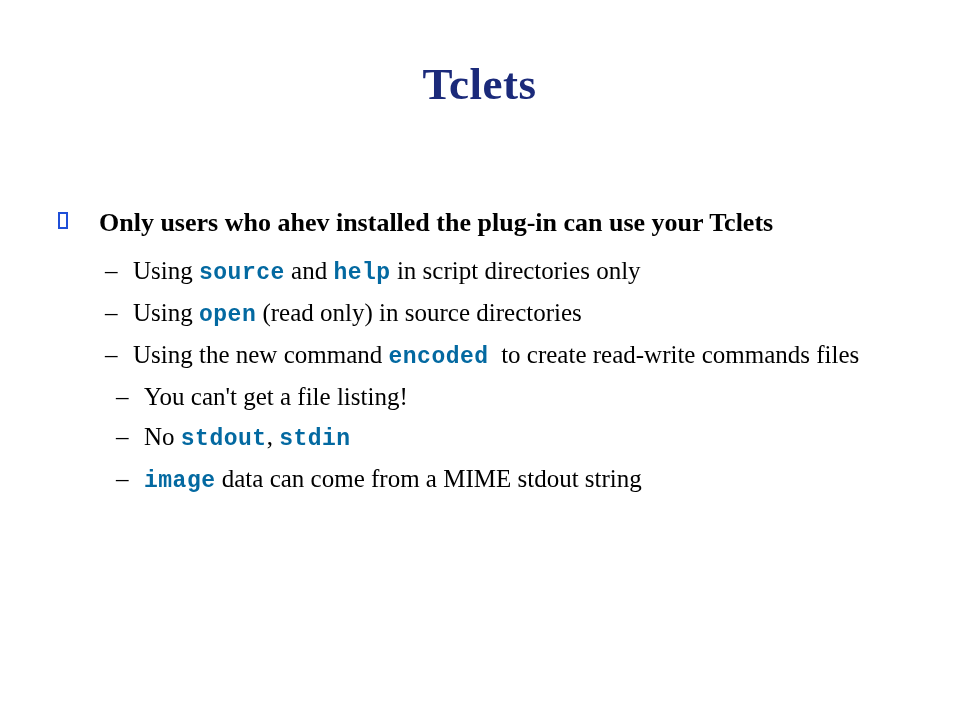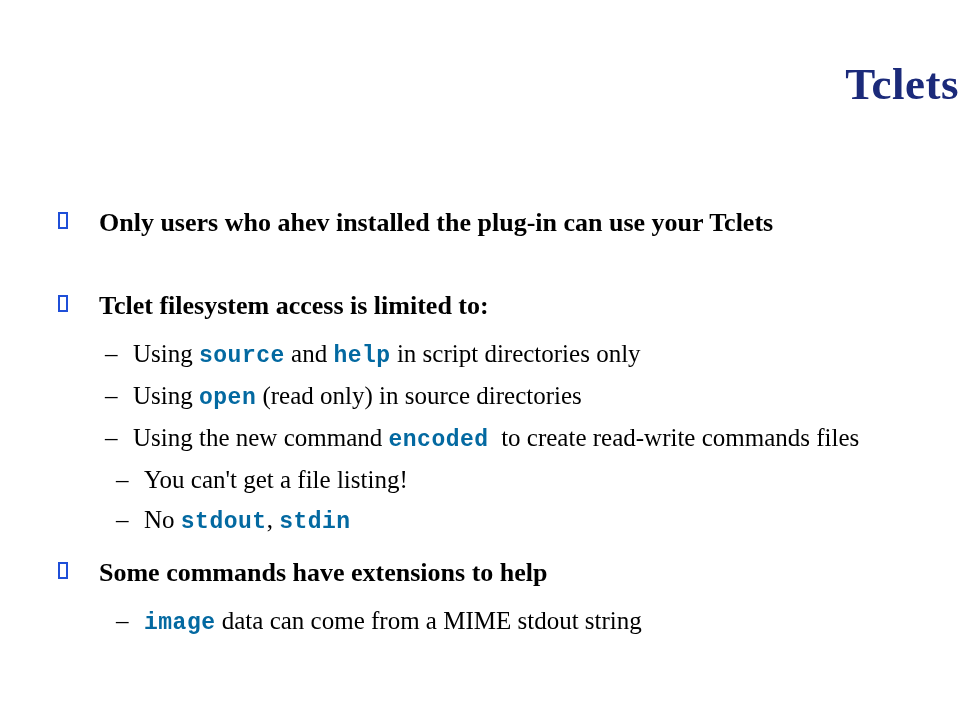--- a/index.html
+++ b/index.html
@@ -21,21 +21,21 @@
     height: 719px;
     background: #ffffff;
   }
 
   
   .slide-title {
     position: absolute;
     top: 58px;
     left: 0;
     width: 959px;
-    text-align: right;
+    text-align: center;
     font-family: "Liberation Serif", "DejaVu Serif", serif;
     font-weight: bold;
     font-size: 45px;
     line-height: 52px;
     color: #1b2a7a;
     letter-spacing: 0.5px;
   }
 
   
   .body-block {
@@ -116,24 +116,20 @@
 
   <div class="slide-title">Tclets</div>
 
   <div class="body-block">
 
     <div class="l1 tight">
       <span class="marker"><span class="tofu"></span></span>
       <span class="l1-text">Only users who ahev installed the plug-in can use your Tclets</span>
     </div>
 
-    <div class="l1">
-      <span class="marker"><span class="tofu"></span></span>
-      <span class="l1-text">Tclet filesystem access is limited to:</span>
-    </div>
 
     <div class="l2 indent-a">
       <span class="dash">–</span>
       <span class="l2-text">
         <span>Using </span><span class="code">source</span><span> and </span><span class="code">help</span><span> in script directories only</span>
       </span>
     </div>
 
     <div class="l2 indent-a">
       <span class="dash">–</span>
@@ -156,24 +152,20 @@
       </span>
     </div>
 
     <div class="l2 indent-b">
       <span class="dash">–</span>
       <span class="l2-text">
         <span>No </span><span class="code">stdout</span><span>, </span><span class="code">stdin</span>
       </span>
     </div>
 
-    <div class="l1" style="margin-top:14px;">
-      <span class="marker"><span class="tofu"></span></span>
-      <span class="l1-text">Some commands have extensions to help</span>
-    </div>
 
     <div class="l2 indent-b">
       <span class="dash">–</span>
       <span class="l2-text">
         <span class="code">image</span><span> data can come from a MIME stdout string</span>
       </span>
     </div>
 
   </div>
 </div>

